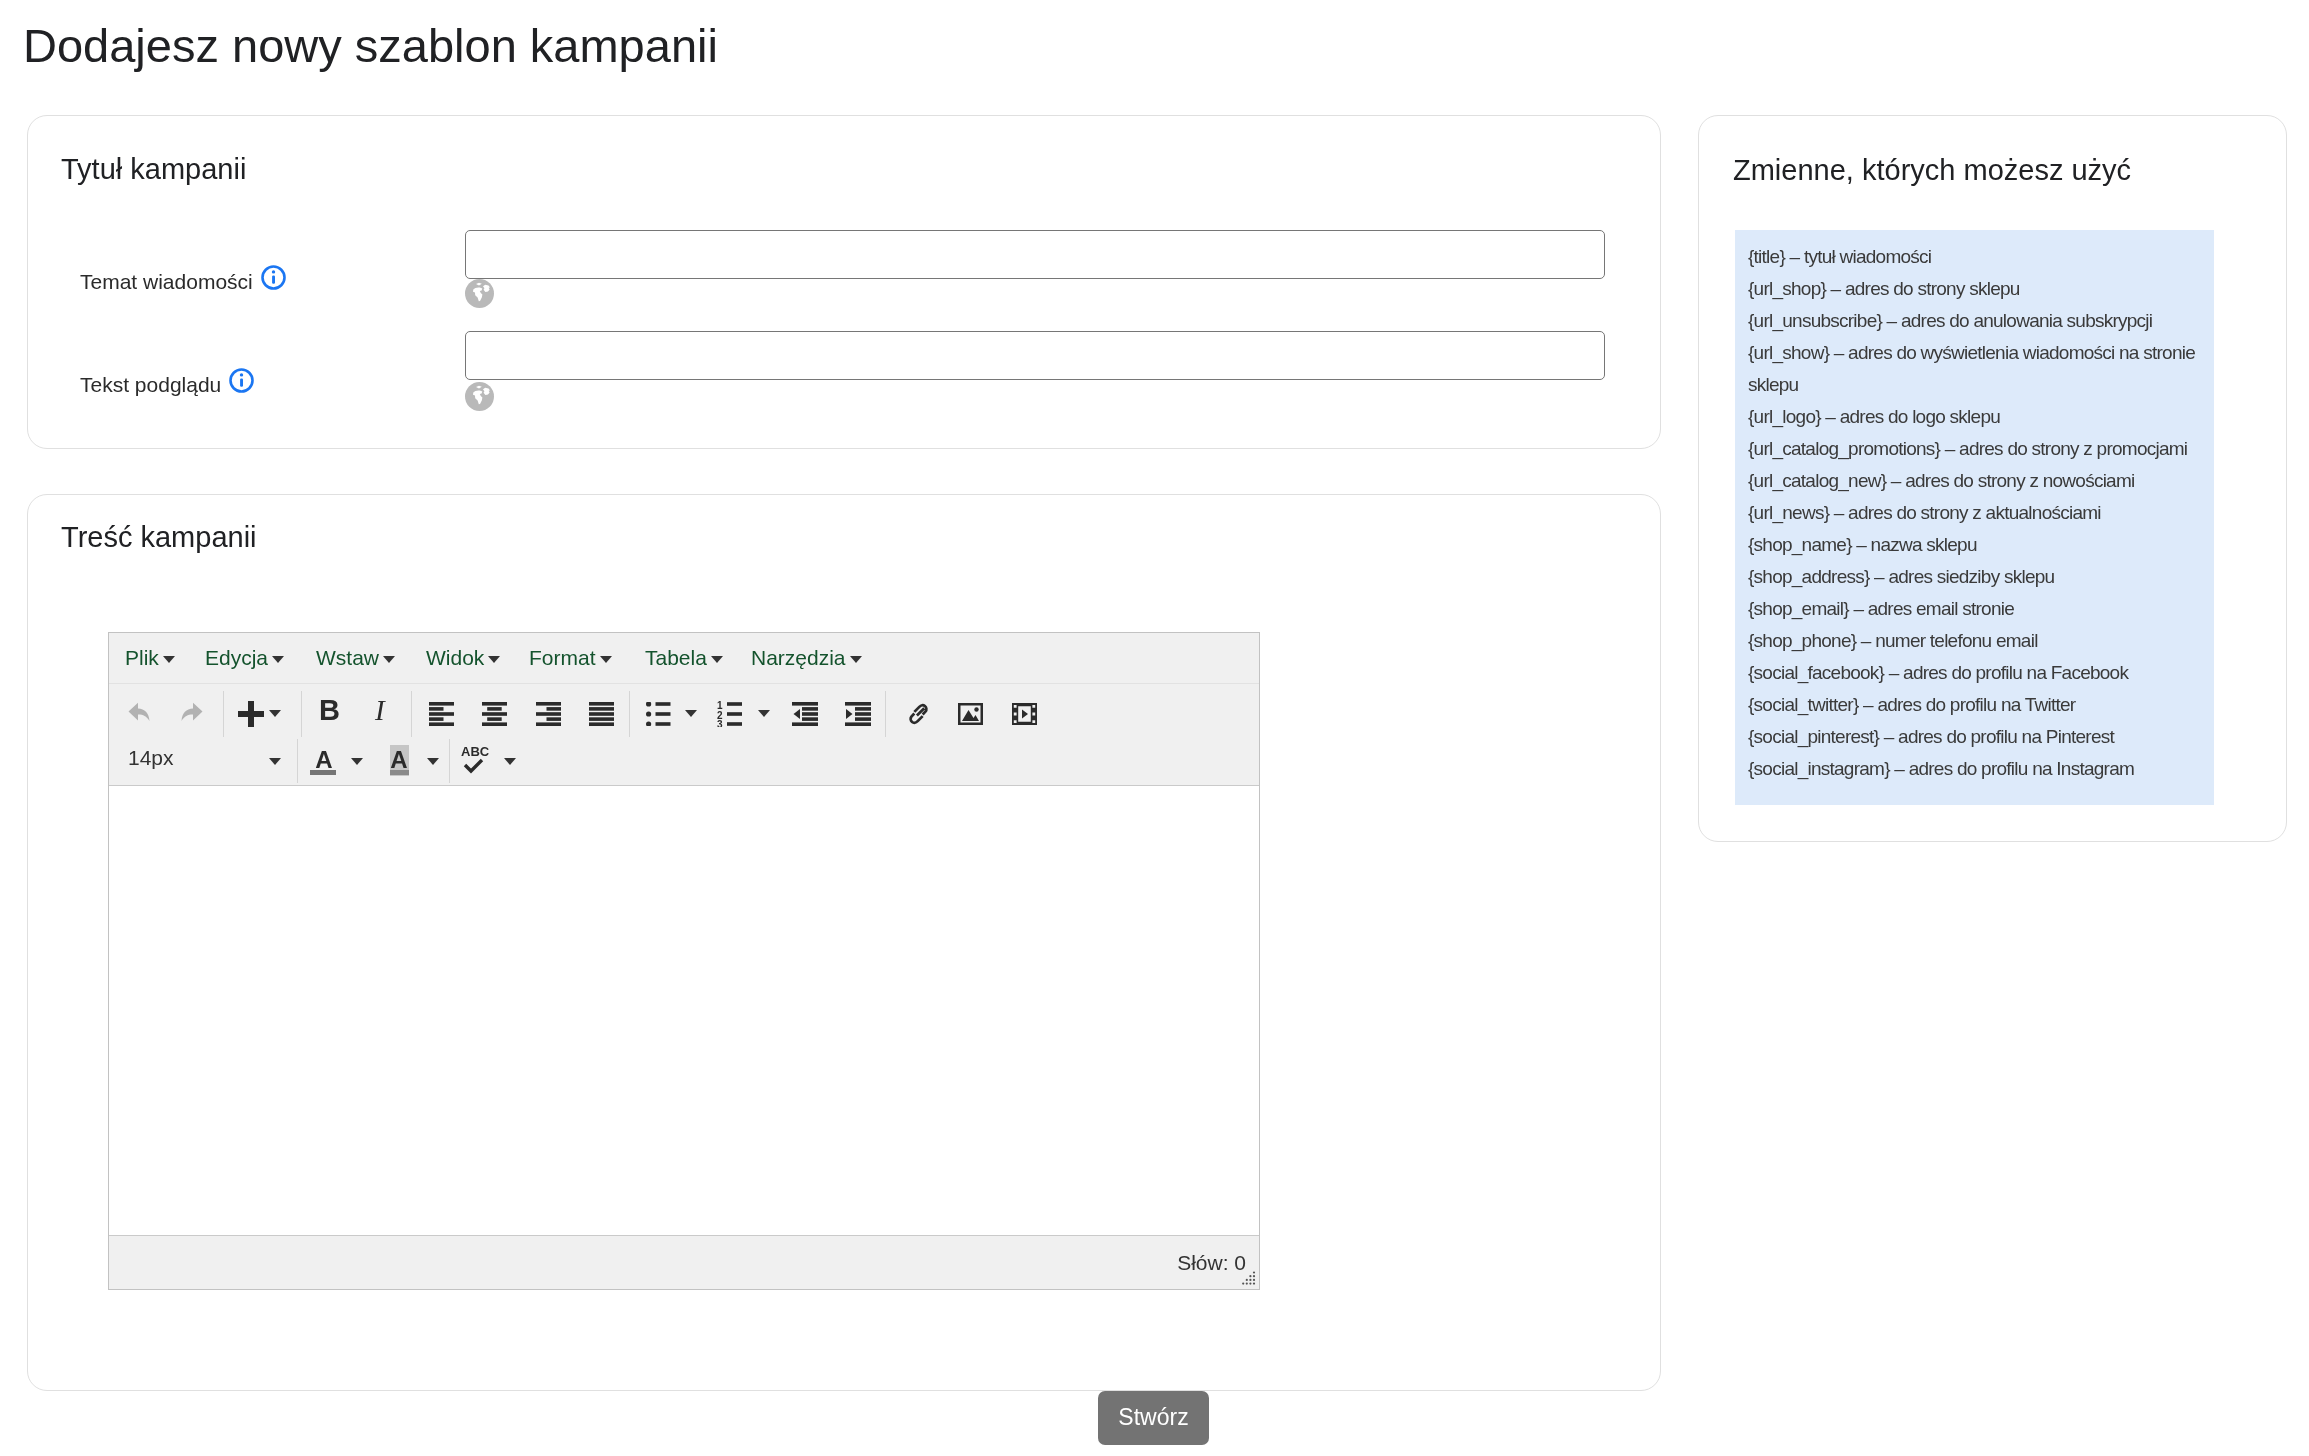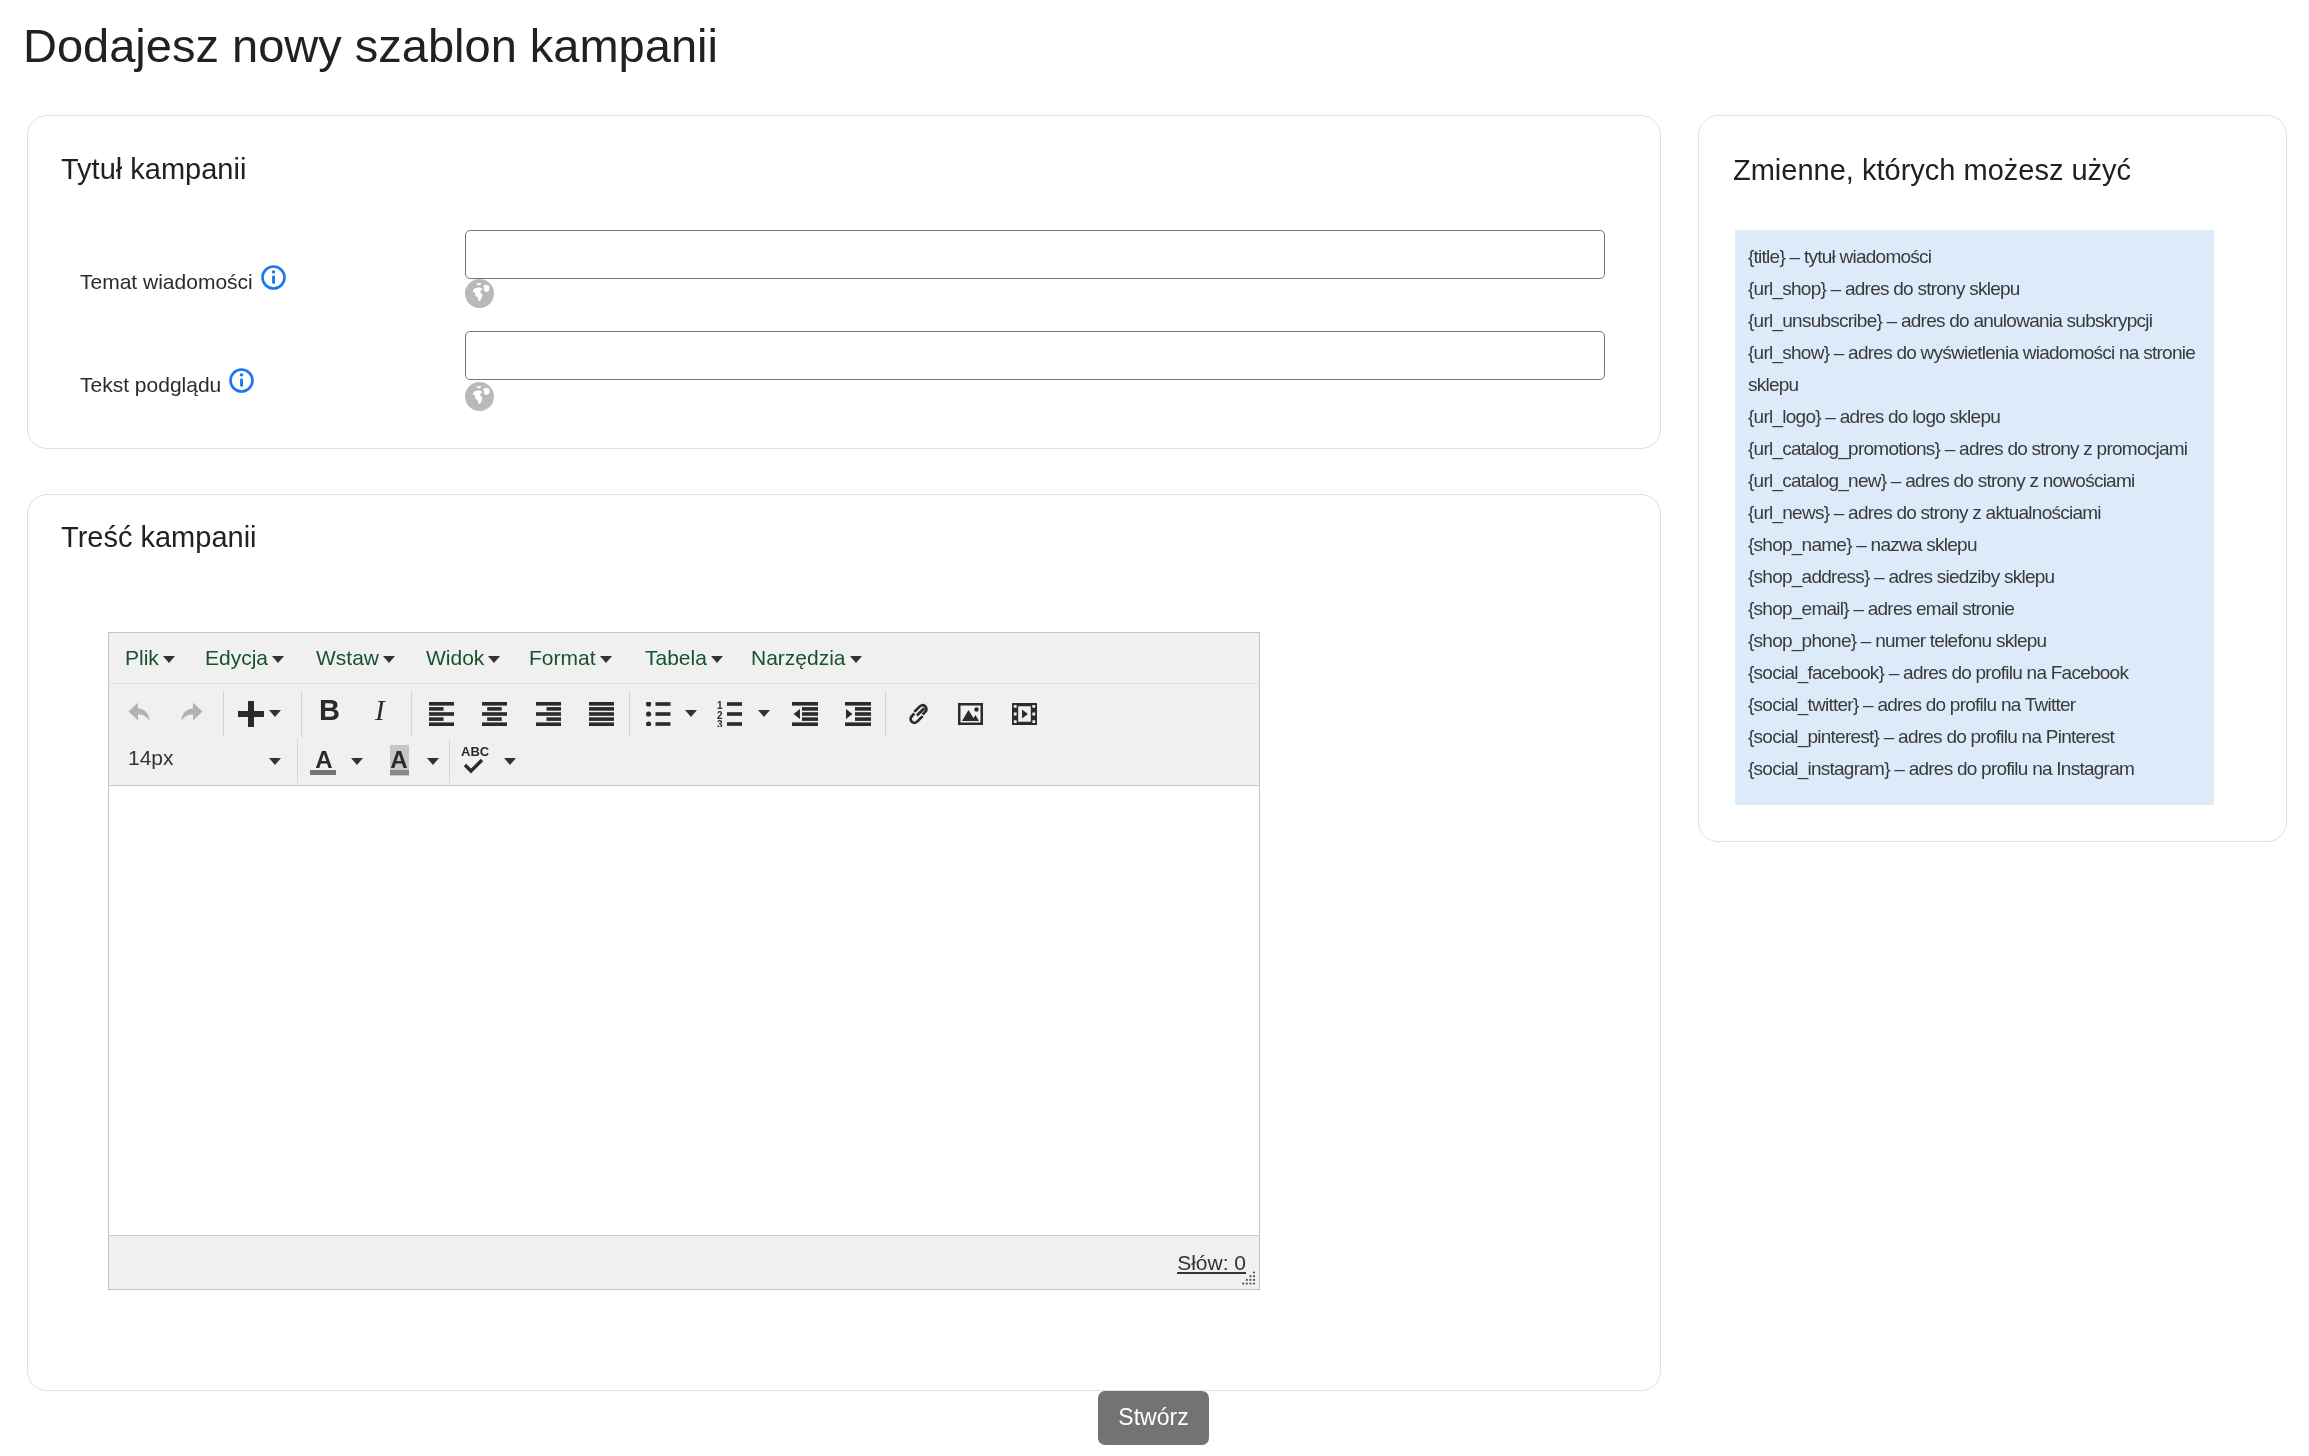--- a/index.html
+++ b/index.html
@@ -29,21 +29,21 @@
                border-top:1px solid #cacaca; }
   .mitem { position:absolute; top:0; height:51px; line-height:50px; font-size:21px; color:#14532d;
            white-space:nowrap; }
   .caret { display:inline-block; width:0; height:0; border-left:6px solid transparent;
            border-right:6px solid transparent; border-top:7px solid #333; vertical-align:2px;
            margin-left:4px; }
   .tsep { position:absolute; width:1px; background:#d5d5d5; }
   .ticon { position:absolute; }
   .tcaret { position:absolute; width:0; height:0; border-left:6px solid transparent;
             border-right:6px solid transparent; border-top:7px solid #333; }
-  #sbwords { position:absolute; right:13px; top:15px; font-size:21px; color:#333;text-decoration:underline; }
+  #sbwords { position:absolute; right:13px; top:15px; font-size:21px; color:#333; }
   
   #bluebox { position:absolute; left:1735px; top:230px; width:479px; height:575px;
              background:#ddeafa; }
   #varlist { position:absolute; left:1748px; top:241px; width:452px; font-size:19px;
              line-height:32px; color:#3a3a3a; letter-spacing:-0.75px; }
   #btn { position:absolute; left:1098px; top:1391px; width:111px; height:54px;
          background:#737373; border-radius:7px; color:#ffffff; font-size:23px;
          text-align:center; line-height:53px; }
 </style>
 </head>
@@ -251,20 +251,20 @@
     <div>{url_shop} – adres do strony sklepu</div>
     <div>{url_unsubscribe} – adres do anulowania subskrypcji</div>
     <div>{url_show} – adres do wyświetlenia wiadomości na stronie sklepu</div>
     <div>{url_logo} – adres do logo sklepu</div>
     <div>{url_catalog_promotions} – adres do strony z promocjami</div>
     <div>{url_catalog_new} – adres do strony z nowościami</div>
     <div>{url_news} – adres do strony z aktualnościami</div>
     <div>{shop_name} – nazwa sklepu</div>
     <div>{shop_address} – adres siedziby sklepu</div>
     <div>{shop_email} – adres email stronie</div>
-    <div>{shop_phone} – numer telefonu sklepu</div>
+    <div>{shop_phone} – numer telefonu email</div>
     <div>{social_facebook} – adres do profilu na Facebook</div>
     <div>{social_twitter} – adres do profilu na Twitter</div>
     <div>{social_pinterest} – adres do profilu na Pinterest</div>
     <div>{social_instagram} – adres do profilu na Instagram</div>
   </div>
 
   <div id="btn">Stwórz</div>
 
 </body></html>

